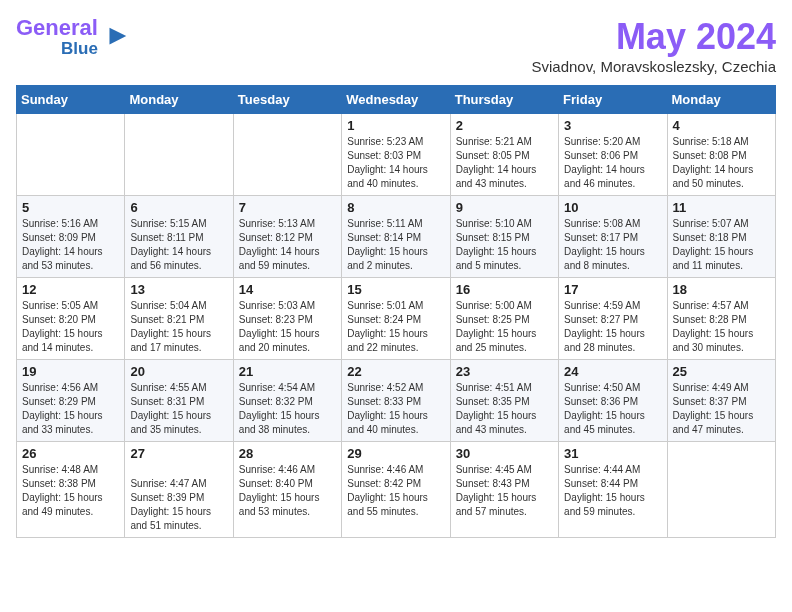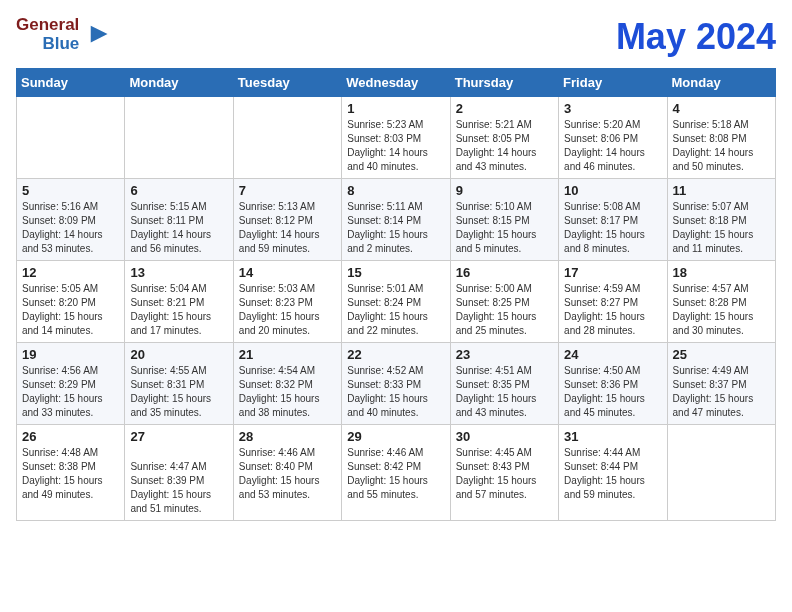--- a/index.html
+++ b/index.html
@@ -28,21 +28,21 @@
       display: flex;
       align-items: center;
       gap: 2px;
     }
     .title-block {
       text-align: right;
     }
     .main-title {
       font-size: 36px;
       font-weight: bold;
-      color: #1d4ed8;
+      color: #8b5cf6;
     }
     .subtitle {
       font-size: 15px;
       color: #333;
     }
     .calendar {
       width: 100%;
       border-collapse: collapse;
     }
     .calendar th {
@@ -84,28 +84,29 @@
     }
   </style>
 </head>
 <body>
 
 <div class="page">
   <div class="header">
     <div class="logo">
       <div class="logo-row">
         <div style="display:flex;flex-direction:column;align-items:flex-end;margin-right:4px;">
-          <span style="font-size:17px;font-weight:bold;color:#7f1d1d;line-height:1.1;">General</span>
+          <span style="font-size:22px;font-weight:bold;color:#8b5cf6;line-height:1.1;">General</span>
           <span style="font-size:17px;font-weight:bold;color:#2a6db5;line-height:1.1;">Blue</span>
         </div>
         <div style="color:#2a6db5;font-size:28px;margin-top:-4px;">►</div>
       </div>
     </div>
     <div class="title-block">
       <div class="main-title">May 2024</div>
+      <div class="subtitle">Sviadnov, Moravskoslezsky, Czechia</div>
     </div>
   </div>
 
   <table class="calendar">
     <thead>
       <tr>
         <th>Sunday</th>
         <th>Monday</th>
         <th>Tuesday</th>
         <th>Wednesday</th>

